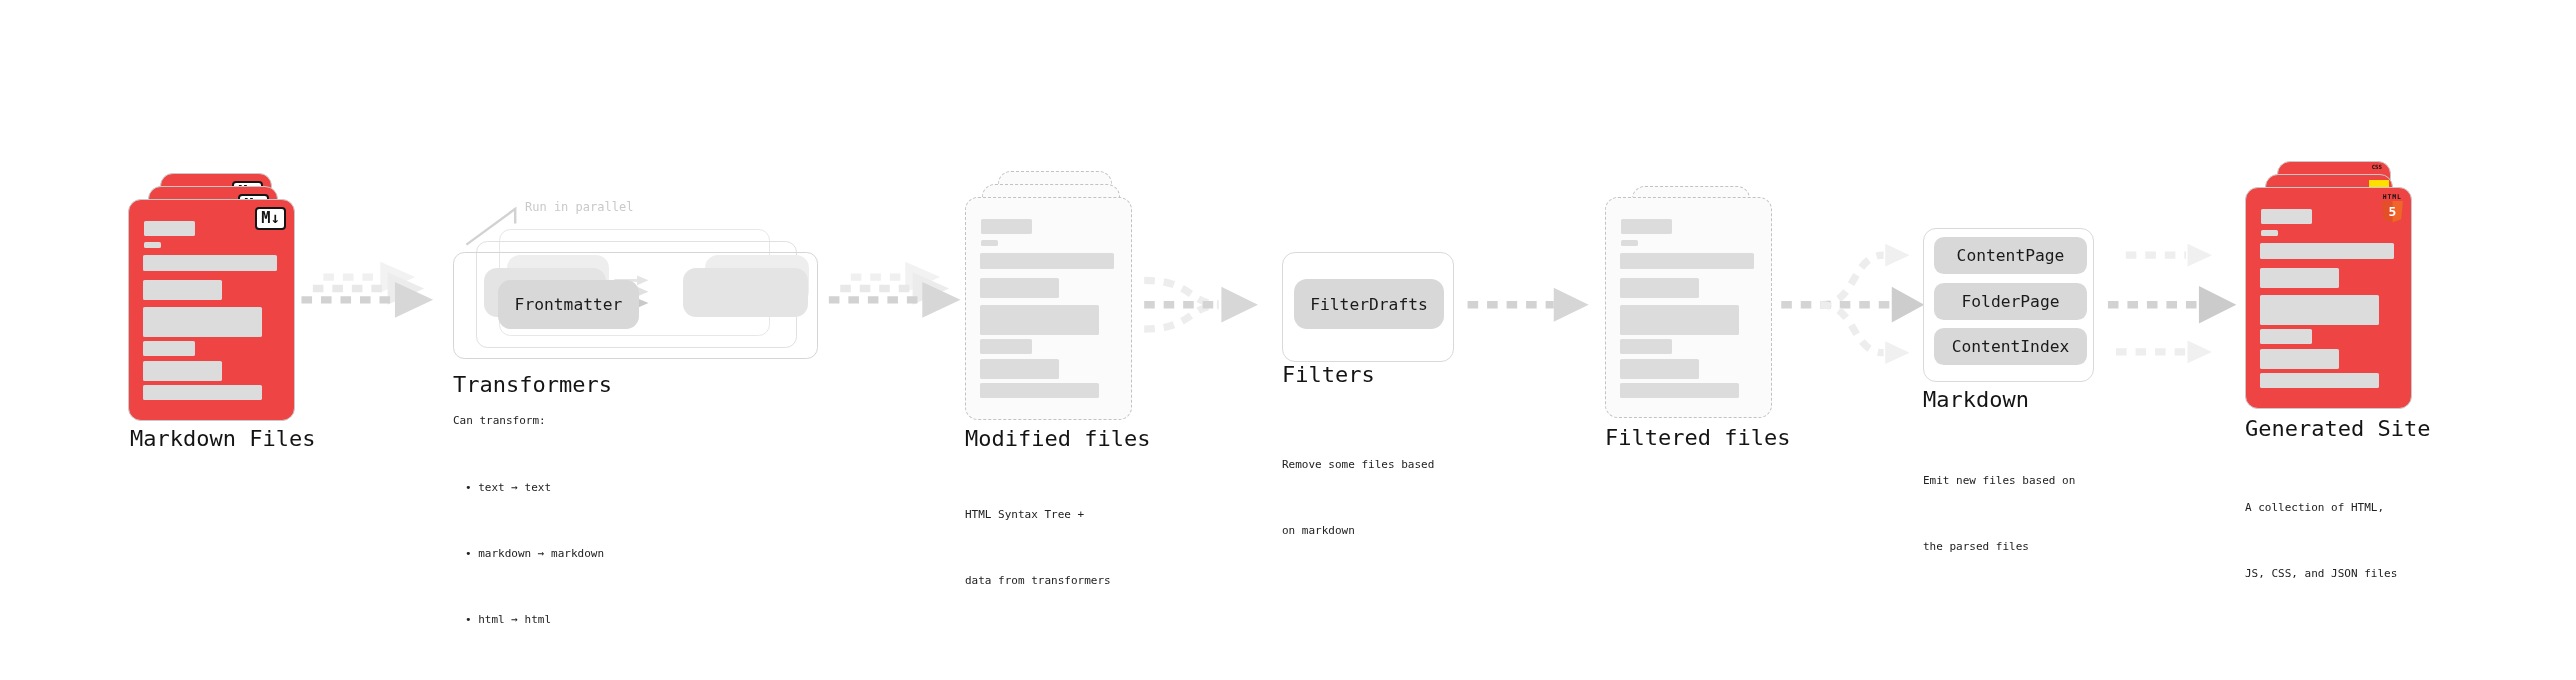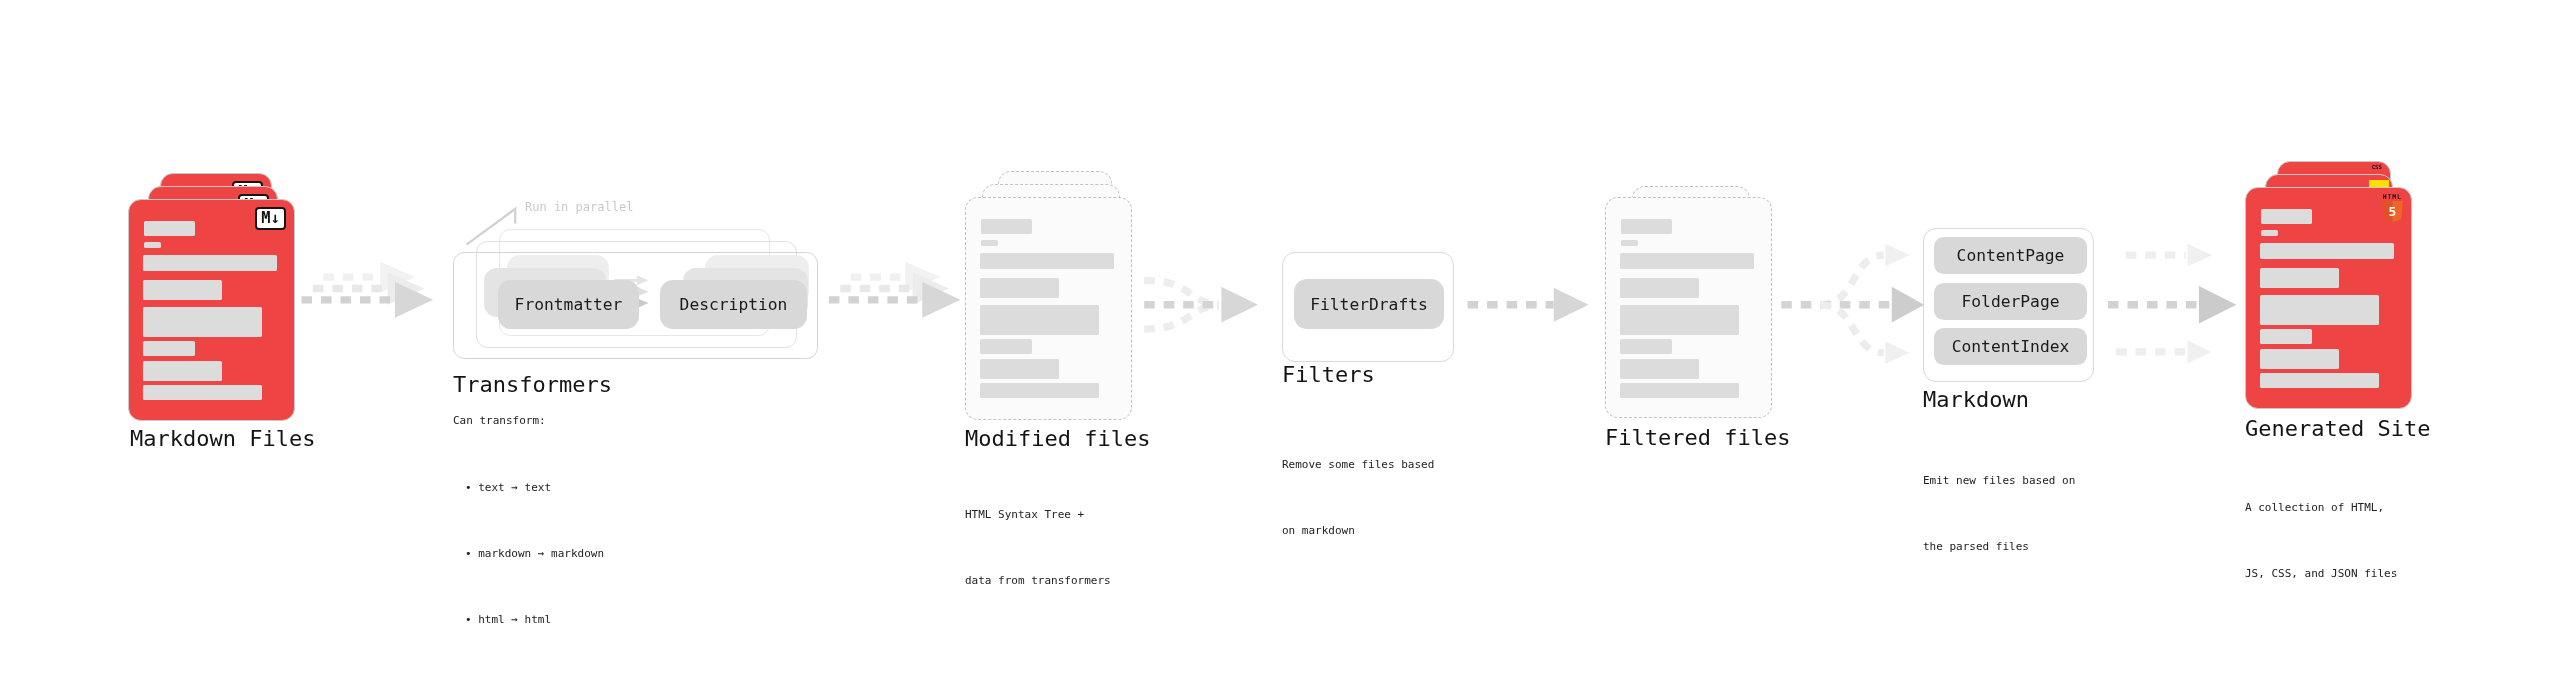--- a/index.html
+++ b/index.html
@@ -123,21 +123,20 @@
 
   <div class="annotation" style="left:525px;top:200px;">Run in parallel</div>
   <div class="outline-box" style="left:499px;top:229px;width:271px;height:107px;border:1.6px solid #e7e7e7;"></div>
   <div class="outline-box" style="left:476px;top:241px;width:321px;height:107px;border:1.6px solid #e0e0e0;"></div>
   <div class="outline-box" style="left:453px;top:252px;width:365px;height:107px;border:1.6px solid #d5d5d5;"></div>
   <div class="ghost" style="left:507px;top:255px;width:102px;height:49px;background:#eeeeee;"></div>
   <div class="ghost" style="left:484px;top:268px;width:122px;height:49px;background:#e4e4e4;"></div>
   <div class="pill" style="left:462px;top:280px;width:141px;height:49px;margin-left:36px;">Frontmatter</div>
   <div class="ghost" style="left:705px;top:255px;width:104px;height:49px;background:#eeeeee;"></div>
   <div class="ghost" style="left:683px;top:268px;width:125px;height:49px;background:#e4e4e4;"></div>
-  <div class="pill" style="left:660px;top:280px;width:147px;height:49px;">Description</div>
   <div class="stage-label" style="left:453px;top:373px;">Transformers</div>
   <div class="stage-sub" style="left:453px;top:410px;">Can transform:</div>
   <div class="stage-sub" style="left:465px;top:433px;">
     <span style="display:block">• text → text</span>
     <span style="display:block">• markdown → markdown</span>
     <span style="display:block">• html → html</span>
   </div>
 
   <div class="file-card dashed" style="left:998px;top:171px;width:114px;height:222px;"></div>
   <div class="file-card dashed" style="left:982px;top:184px;width:138px;height:222px;"></div>

